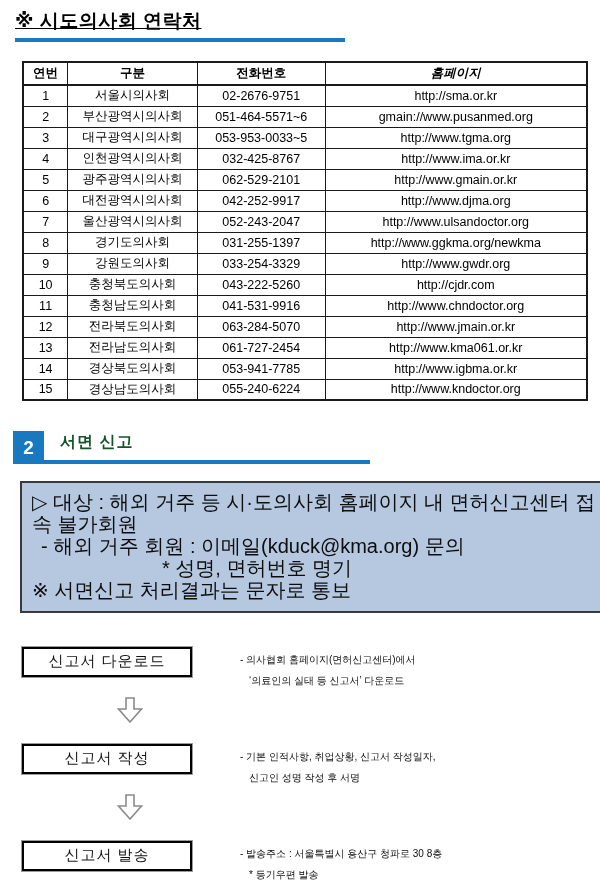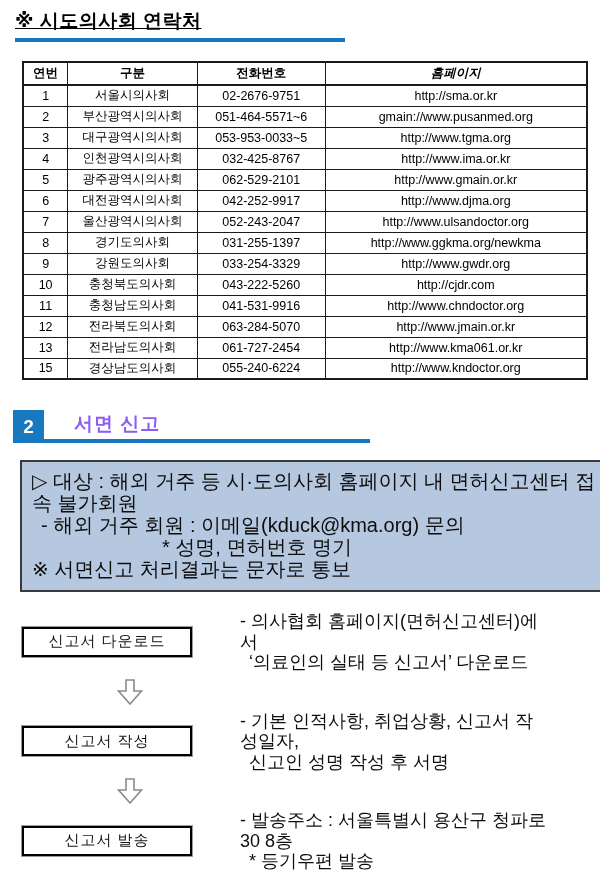--- a/index.html
+++ b/index.html
@@ -83,25 +83,25 @@
     justify-content: center;
   }
   .sec2-rule {
     position: absolute;
     left: 31px; bottom: 0;
     width: 326px; height: 4px;
     background: var(--accent);
   }
   .sec2-title {
     position: absolute;
-    left: 61px; top: 1px;
-    font-size: 19px;
+    left: 47px; top: 1px;
+    font-size: 16px;
     font-weight: bold;
     letter-spacing: 1px;
-    color: #8b5cf6;
+    color: #14532d;
   }
   
   .infobox {
     margin: 17px 0 4px 20px;
     width: 589px;
     background: var(--info-bg);
     border: 2px solid #3a3a3a;
     padding: 8px 10px 10px 10px;
     font-size: 20px;
     line-height: 22px;
@@ -121,23 +121,24 @@
     display: flex;
     align-items: center;
     justify-content: center;
     font-size: 15px;
     letter-spacing: 1px;
     flex: none;
   }
   .flow-desc {
     margin-left: 48px;
     width: 310px;
-    font-size: 18px;
+    font-size: 10px;
     line-height: 20.5px;
     color: #0d0d0d;
+    margin-top: 18px;
   }
   .flow-desc .cont { padding-left: 9px; }
   .arrow-wrap {
     margin: 6px 0 6px 93px;
     width: 30px;
     height: 26px;
   }
   
   .footer {
     margin: 26px 0 0 15px;
@@ -233,20 +234,26 @@
           <td>12</td>
           <td>전라북도의사회</td>
           <td>063-284-5070</td>
           <td>http://www.jmain.or.kr</td>
         </tr>
         <tr>
           <td>13</td>
           <td>전라남도의사회</td>
           <td>061-727-2454</td>
           <td>http://www.kma061.or.kr</td>
+        </tr>
+        <tr>
+          <td>14</td>
+          <td>경상북도의사회</td>
+          <td>053-941-7785</td>
+          <td>http://www.igbma.or.kr</td>
         </tr>
         <tr>
           <td>15</td>
           <td>경상남도의사회</td>
           <td>055-240-6224</td>
           <td>http://www.kndoctor.org</td>
         </tr>
       </tbody>
   </table>
 

